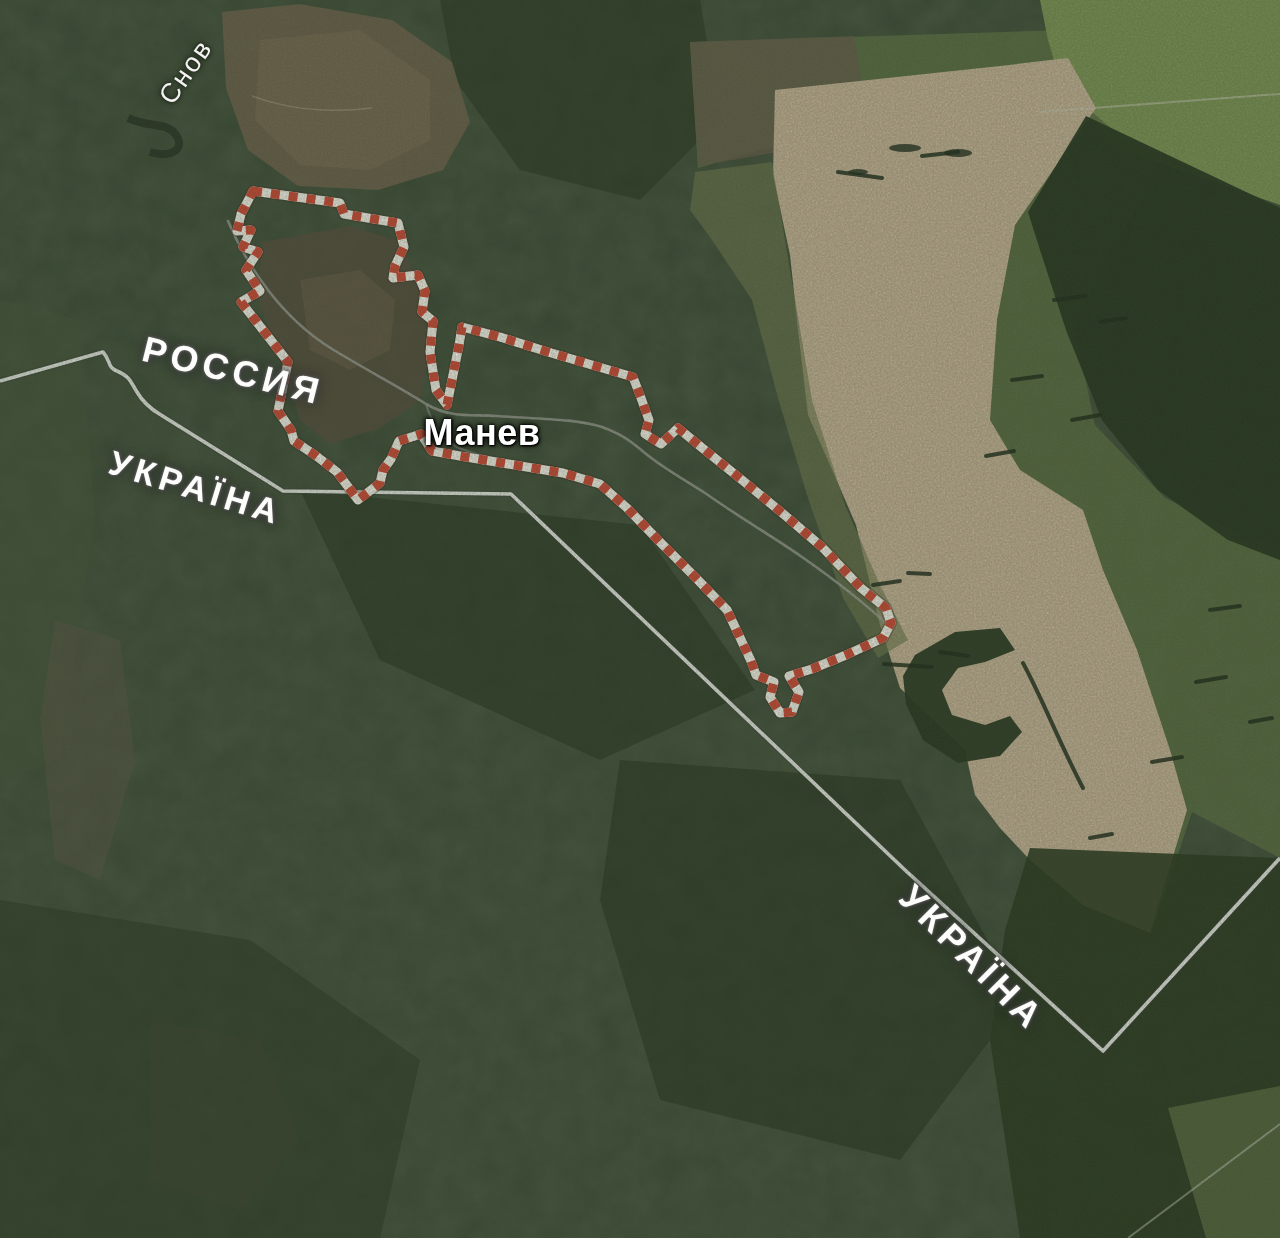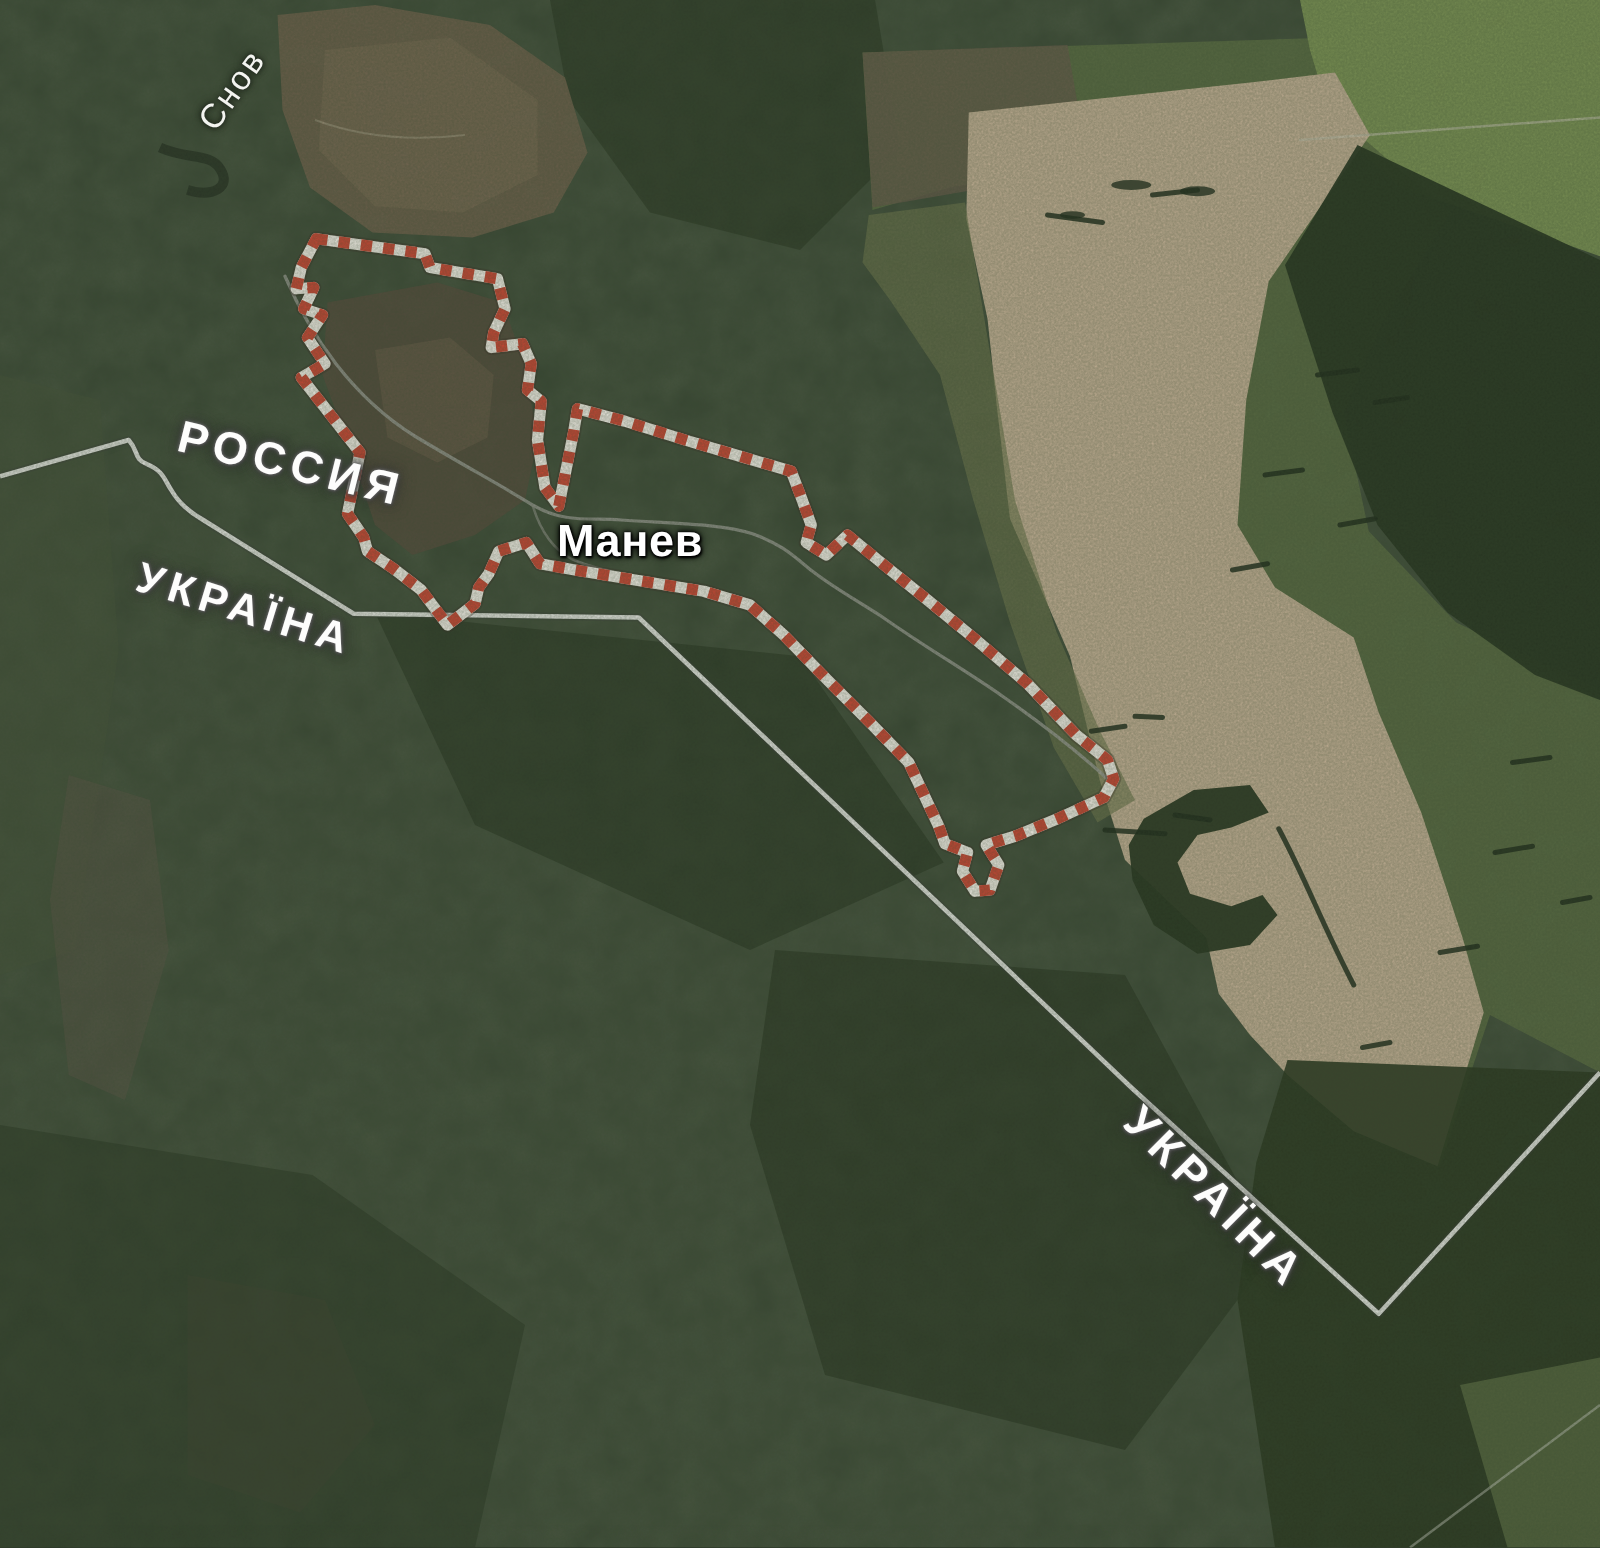--- a/index.html
+++ b/index.html
@@ -114,16 +114,16 @@
 
     <rect x="0" y="0" width="1280" height="1238" filter="url(#mapnoise)" opacity="0.35"></rect>
   </svg>
 
   <div class="maplabel river" style="left:186px;top:72px;transform:translate(-50%,-50%) rotate(-55deg);">Снов</div>
 
   <div class="maplabel country" style="left:233px;top:371px;transform:translate(-50%,-50%) rotate(14deg);">РОССИЯ</div>
 
   <div class="maplabel country" style="left:196px;top:488px;transform:translate(-50%,-50%) rotate(17deg);font-size:34px;">УКРАЇНА</div>
 
-  <div class="maplabel settlement" style="left:504px;top:433px;transform:translate(-50%,-50%);">Манев</div>
+  <div class="maplabel settlement" style="left:482px;top:433px;transform:translate(-50%,-50%);">Манев</div>
 
   <div class="maplabel country" style="left:972px;top:958px;transform:translate(-50%,-50%) rotate(45deg);">УКРАЇНА</div>
 </div>
 
 </body></html>

